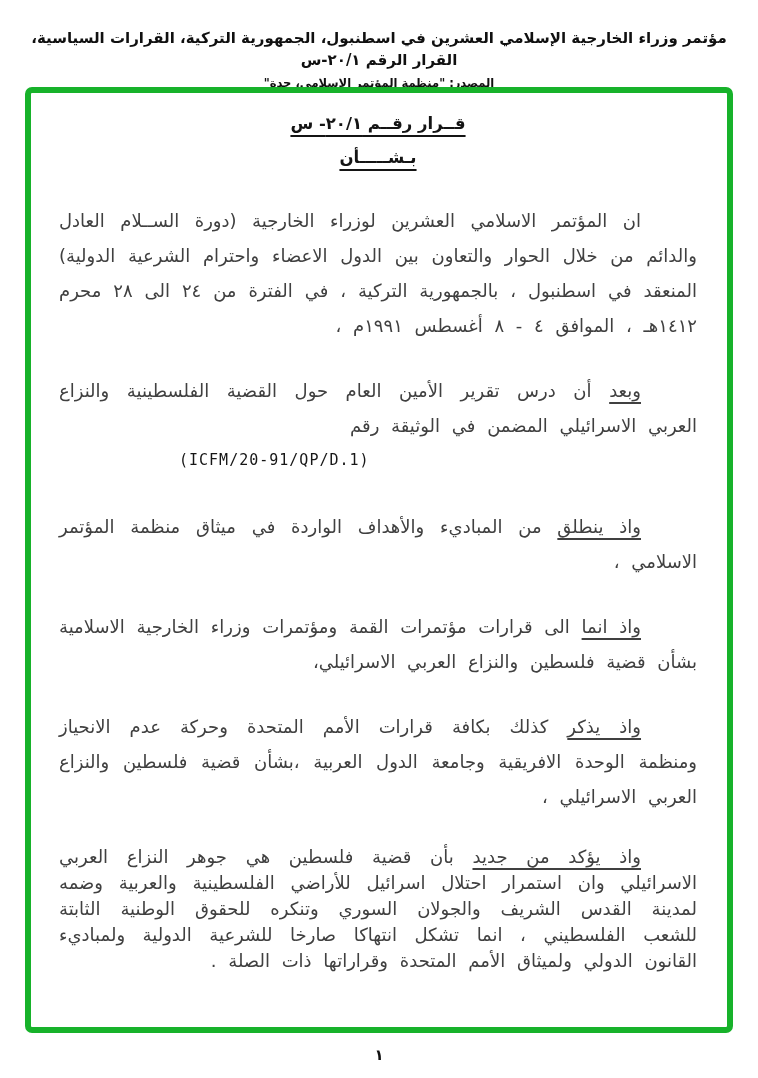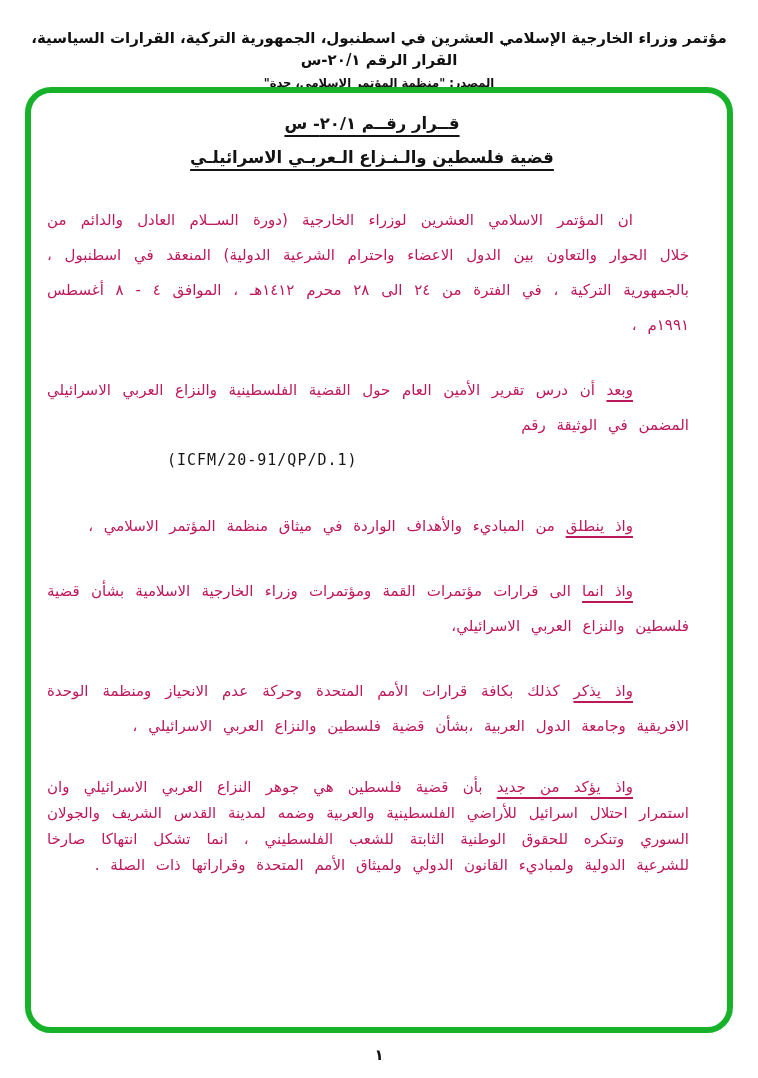--- a/index.html
+++ b/index.html
@@ -25,45 +25,45 @@
     font-weight:bold;
     margin-top:5px;
     color:#101010;
   }
   .doc-frame {
     position:absolute;
     left:25px; top:87px;
     width:708px; height:946px;
     box-sizing:border-box;
     border:6px solid #17b22a;
-    border-radius:26px;
-    padding:16px 30px 0 16px;
+    border-radius:7px;
+    padding:16px 30px 0 28px;
     direction:rtl;
     overflow:hidden;
     background:#ffffff;
   }
   .title-block { text-align:center; margin-bottom:30px; }
   .title-line {
     font-size:16.5px;
     font-weight:bold;
     line-height:30px;
     margin-bottom:4px;
     text-decoration:underline;
     text-underline-offset:6px;
     text-decoration-thickness:1.5px;
     letter-spacing:0.5px;
   }
   .para {
-    font-size:15px;
+    font-size:18px;
     line-height:35px;
     text-align:justify;
     text-indent:56px;
     word-spacing:6px;
-    margin:0 8px 30px 0;
-    color:#be185d;
+    margin:0 0 30px 0;
+    color:#404040;
   }
   .para.tight { margin-bottom:0; }
   .para.last { line-height:26px; margin-bottom:0; }
   .lead {
     text-decoration:underline;
     text-underline-offset:5px;
     text-decoration-thickness:1.5px;
   }
   .code-line {
     direction:ltr;
@@ -90,21 +90,21 @@
 
 <div class="page-header">
   <div class="hdr-line1">مؤتمر وزراء الخارجية الإسلامي العشرين في اسطنبول، الجمهورية التركية، القرارات السياسية، القرار الرقم ٢٠/١-س</div>
   <div class="hdr-line2">المصدر:  "منظمة المؤتمر الاسلامي، جدة"</div>
 </div>
 
 <div class="doc-frame">
 
   <div class="title-block">
     <div class="title-line">قــرار رقــم ٢٠/١- س</div>
-    <div class="title-line">قضية فلسطين والـنـزاع الـعربـي الاسرائيلـي</div>
+    <div class="title-line">بـشـــــأن</div>
   </div>
 
   <p class="para"><span>ان المؤتمر الاسلامي العشرين لوزراء الخارجية (دورة الســلام العادل والدائم من خلال الحوار والتعاون بين الدول الاعضاء واحترام الشرعية الدولية) المنعقد في اسطنبول ، بالجمهورية التركية ، في الفترة من ٢٤ الى ٢٨ محرم ١٤١٢هـ ، الموافق ٤ - ٨ أغسطس ١٩٩١م ،</span></p>
 
   <p class="para tight"><span class="lead">وبعد</span><span> أن درس تقرير الأمين العام حول القضية الفلسطينية والنزاع العربي الاسرائيلي المضمن في الوثيقة رقم</span></p>
   <div class="code-line">(ICFM/20-91/QP/D.1)</div>
 
   <p class="para"><span class="lead">واذ ينطلق</span><span> من المباديء والأهداف الواردة في ميثاق منظمة المؤتمر الاسلامي ،</span></p>
 
   <p class="para"><span class="lead">واذ انما</span><span> الى قرارات مؤتمرات القمة ومؤتمرات وزراء الخارجية الاسلامية بشأن قضية فلسطين والنزاع العربي الاسرائيلي،</span></p>

